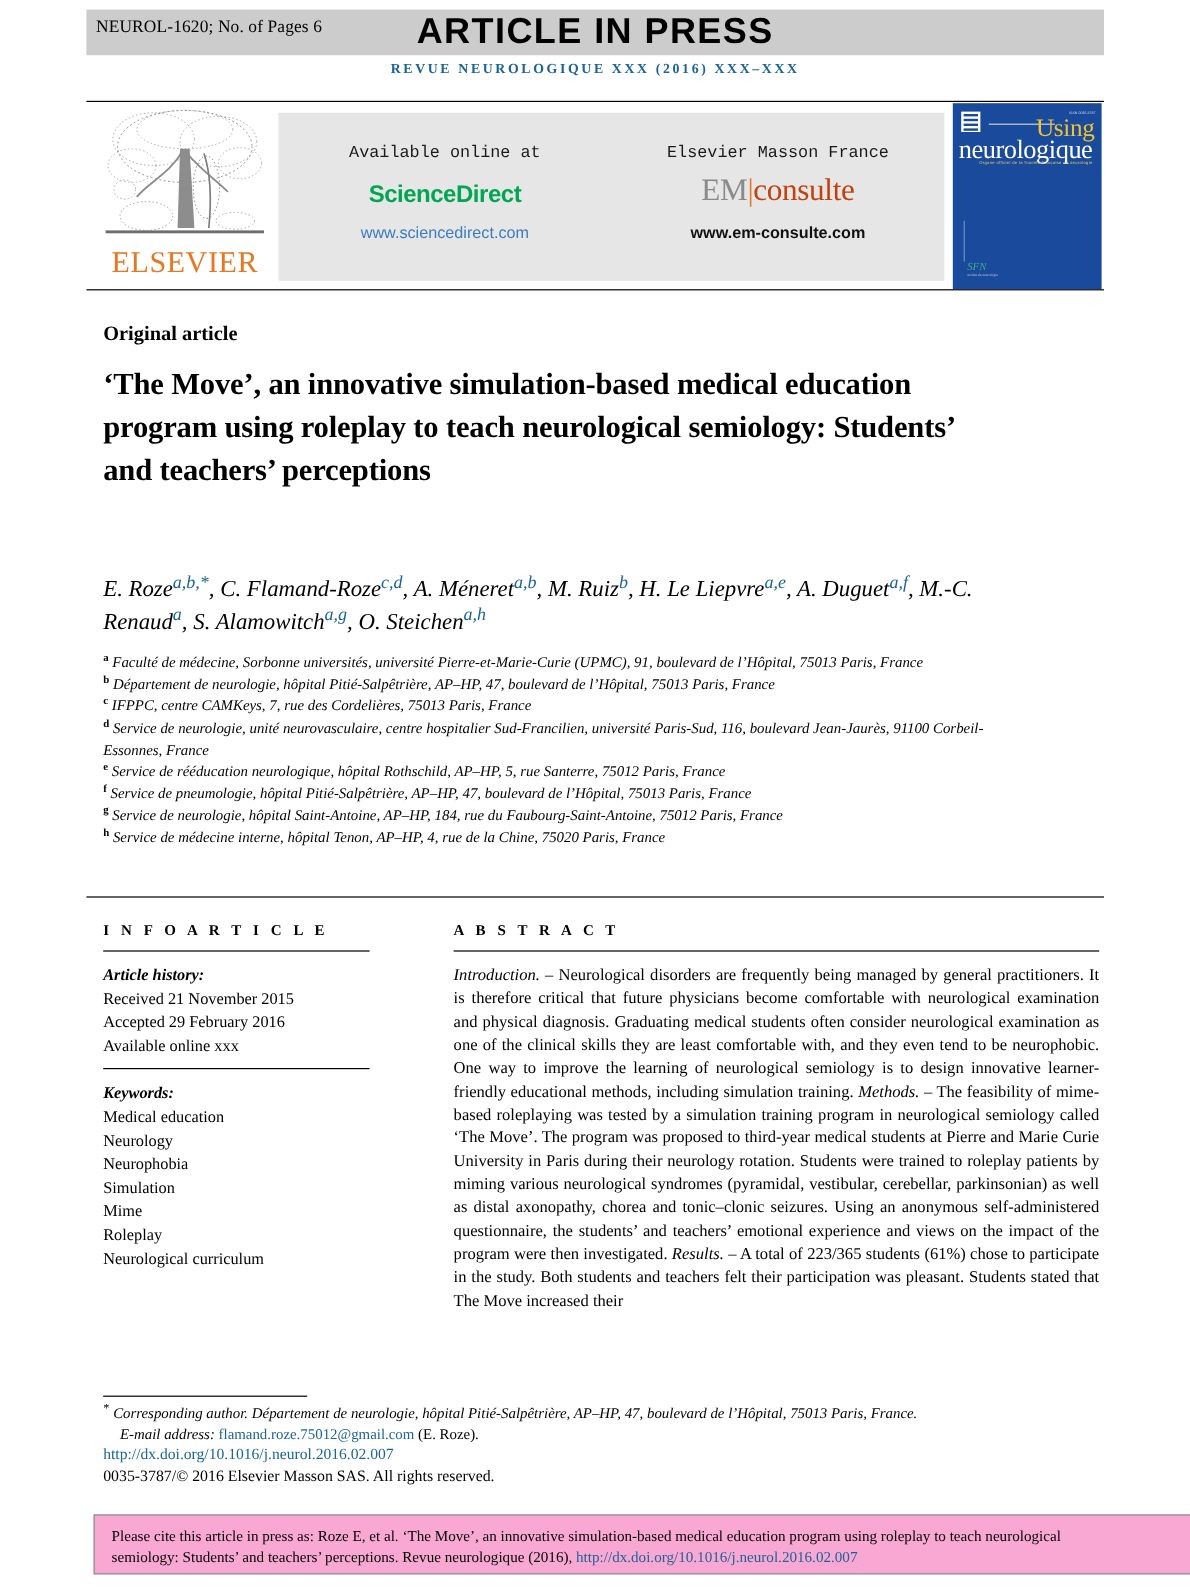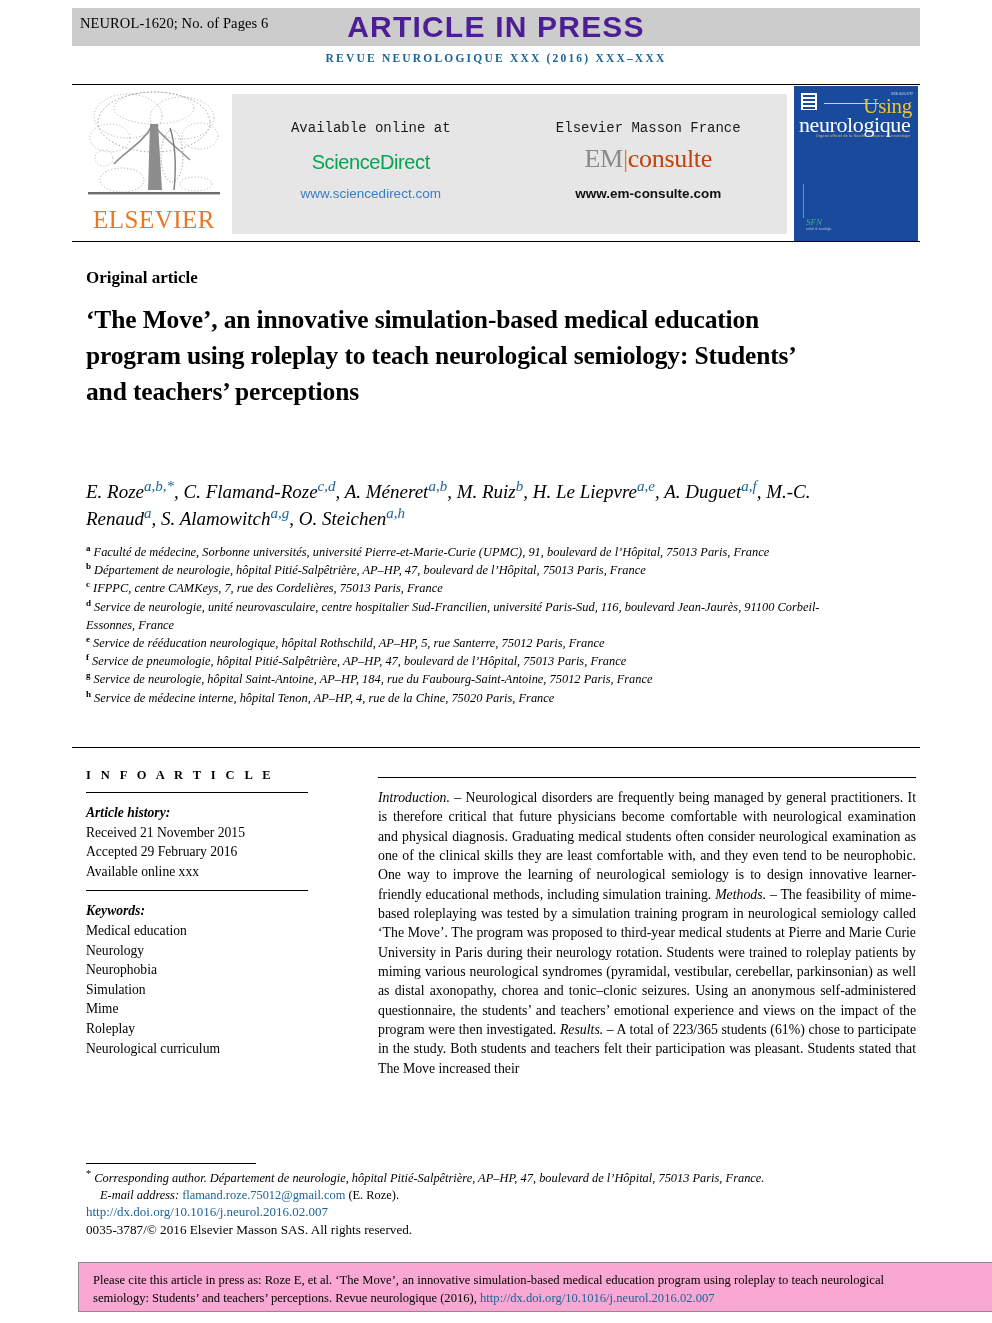--- a/index.html
+++ b/index.html
@@ -20,21 +20,21 @@
   }
   .neurol-code{
     position:absolute;left:8px;top:7px;
     font-family:"Liberation Serif", serif;
     font-size:14.5px;color:#000;letter-spacing:0.1px;white-space:nowrap;
   }
   .aip{
     position:absolute;left:0;top:0;width:848px;height:38px;
     display:flex;align-items:center;justify-content:center;
     font-family:"Liberation Sans", sans-serif;
-    font-size:30px;font-weight:bold;color:#4c1d95;letter-spacing:1.2px;text-align:right;
+    font-size:30px;font-weight:bold;color:#000000;letter-spacing:1.2px;text-align:right;
   }
   .journal-line{
     position:absolute;left:72px;top:52px;width:848px;
     text-align:center;
     font-family:"Liberation Serif", serif;
     font-weight:bold;
     font-size:11.5px;color:#1a6496;letter-spacing:2.2px;
     white-space:nowrap;
   }
 
@@ -55,21 +55,21 @@
   }
   .gb-col{position:absolute;top:0;width:50%;height:100%;}
   .gb-left{left:0;}
   .gb-right{left:50%;}
   .gb-top{
     position:absolute;left:0;top:26px;width:100%;text-align:center;
     font-family:Liberation Mono, monospace;font-size:14px;color:#1a1a1a;
   }
   .sd-logo{
     position:absolute;left:0;top:57px;width:100%;text-align:center;
-    font-family:"Liberation Sans", sans-serif;font-size:20px;font-weight:normal;
+    font-family:"Liberation Sans", sans-serif;font-size:20px;font-weight:bold;
     color:#00a651;letter-spacing:-0.4px;
   }
   .sd-url{
     position:absolute;left:0;top:92px;width:100%;text-align:center;
     font-family:"Liberation Sans", sans-serif;font-size:13.5px;color:#3b7dbf;
   }
   .em-logo{
     position:absolute;left:0;top:52px;width:100%;text-align:center;
     font-family:"Liberation Serif", serif;font-size:26px;
     letter-spacing:-0.3px;line-height:1;
@@ -315,20 +315,21 @@
           <div>Neurophobia</div>
           <div>Simulation</div>
           <div>Mime</div>
           <div>Roleplay</div>
           <div>Neurological curriculum</div>
         </div>
     </div>
   </div>
 
   <div class="abs-col">
+    <div class="colhead">A B S T R A C T</div>
     <div class="hrule"></div>
     <div class="abstract" id="abstract-text"><span><span class="sec">Introduction.</span> – Neurological disorders are frequently being managed by general practitioners. It is therefore critical that future physicians become comfortable with neurological examination and physical diagnosis. Graduating medical students often consider neurological examination as one of the clinical skills they are least comfortable with, and they even tend to be neurophobic. One way to improve the learning of neurological semiology is to design innovative learner-friendly educational methods, including simulation training. </span><span><span class="sec">Methods.</span> – The feasibility of mime-based roleplaying was tested by a simulation training program in neurological semiology called ‘The Move’. The program was proposed to third-year medical students at Pierre and Marie Curie University in Paris during their neurology rotation. Students were trained to roleplay patients by miming various neurological syndromes (pyramidal, vestibular, cerebellar, parkinsonian) as well as distal axonopathy, chorea and tonic–clonic seizures. Using an anonymous self-administered questionnaire, the students’ and teachers’ emotional experience and views on the impact of the program were then investigated. </span><span><span class="sec">Results.</span> – A total of 223/365 students (61%) chose to participate in the study. Both students and teachers felt their participation was pleasant. Students stated that The Move increased their </span></div>
   </div>
 
   <div class="fn-rule"></div>
   <div class="footnotes">
     <div>
       <sup>*</sup>
       <span class="corr">Corresponding author. Département de neurologie, hôpital Pitié-Salpêtrière, AP–HP, 47, boulevard de l’Hôpital, 75013 Paris, France.</span>
     </div>

